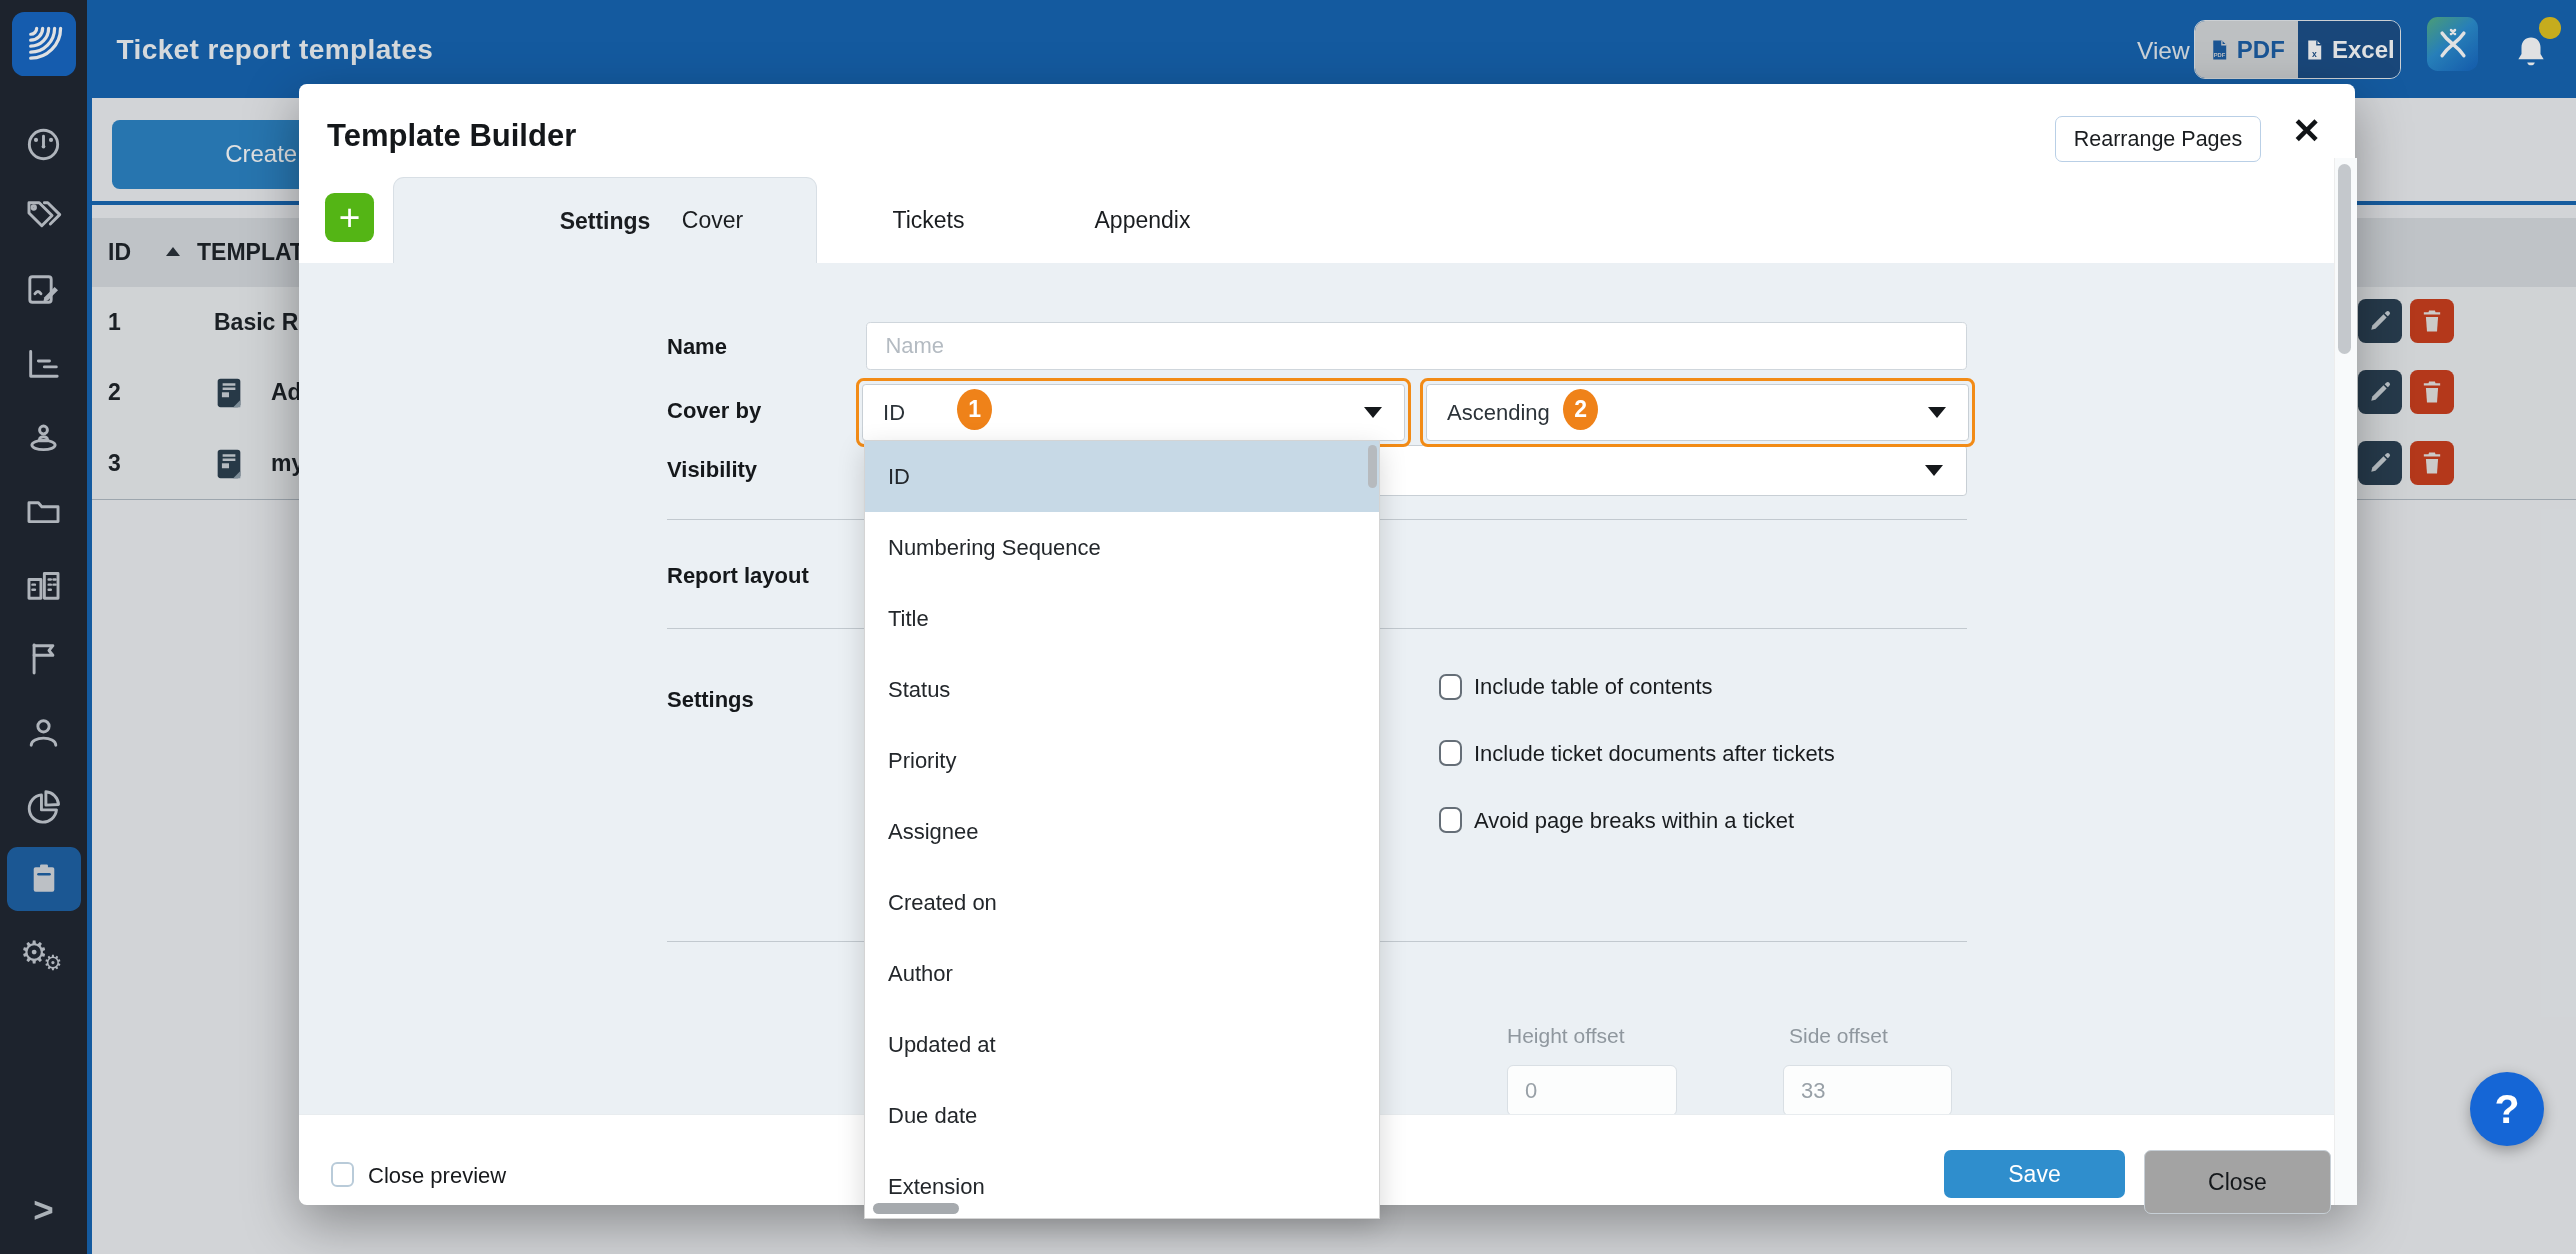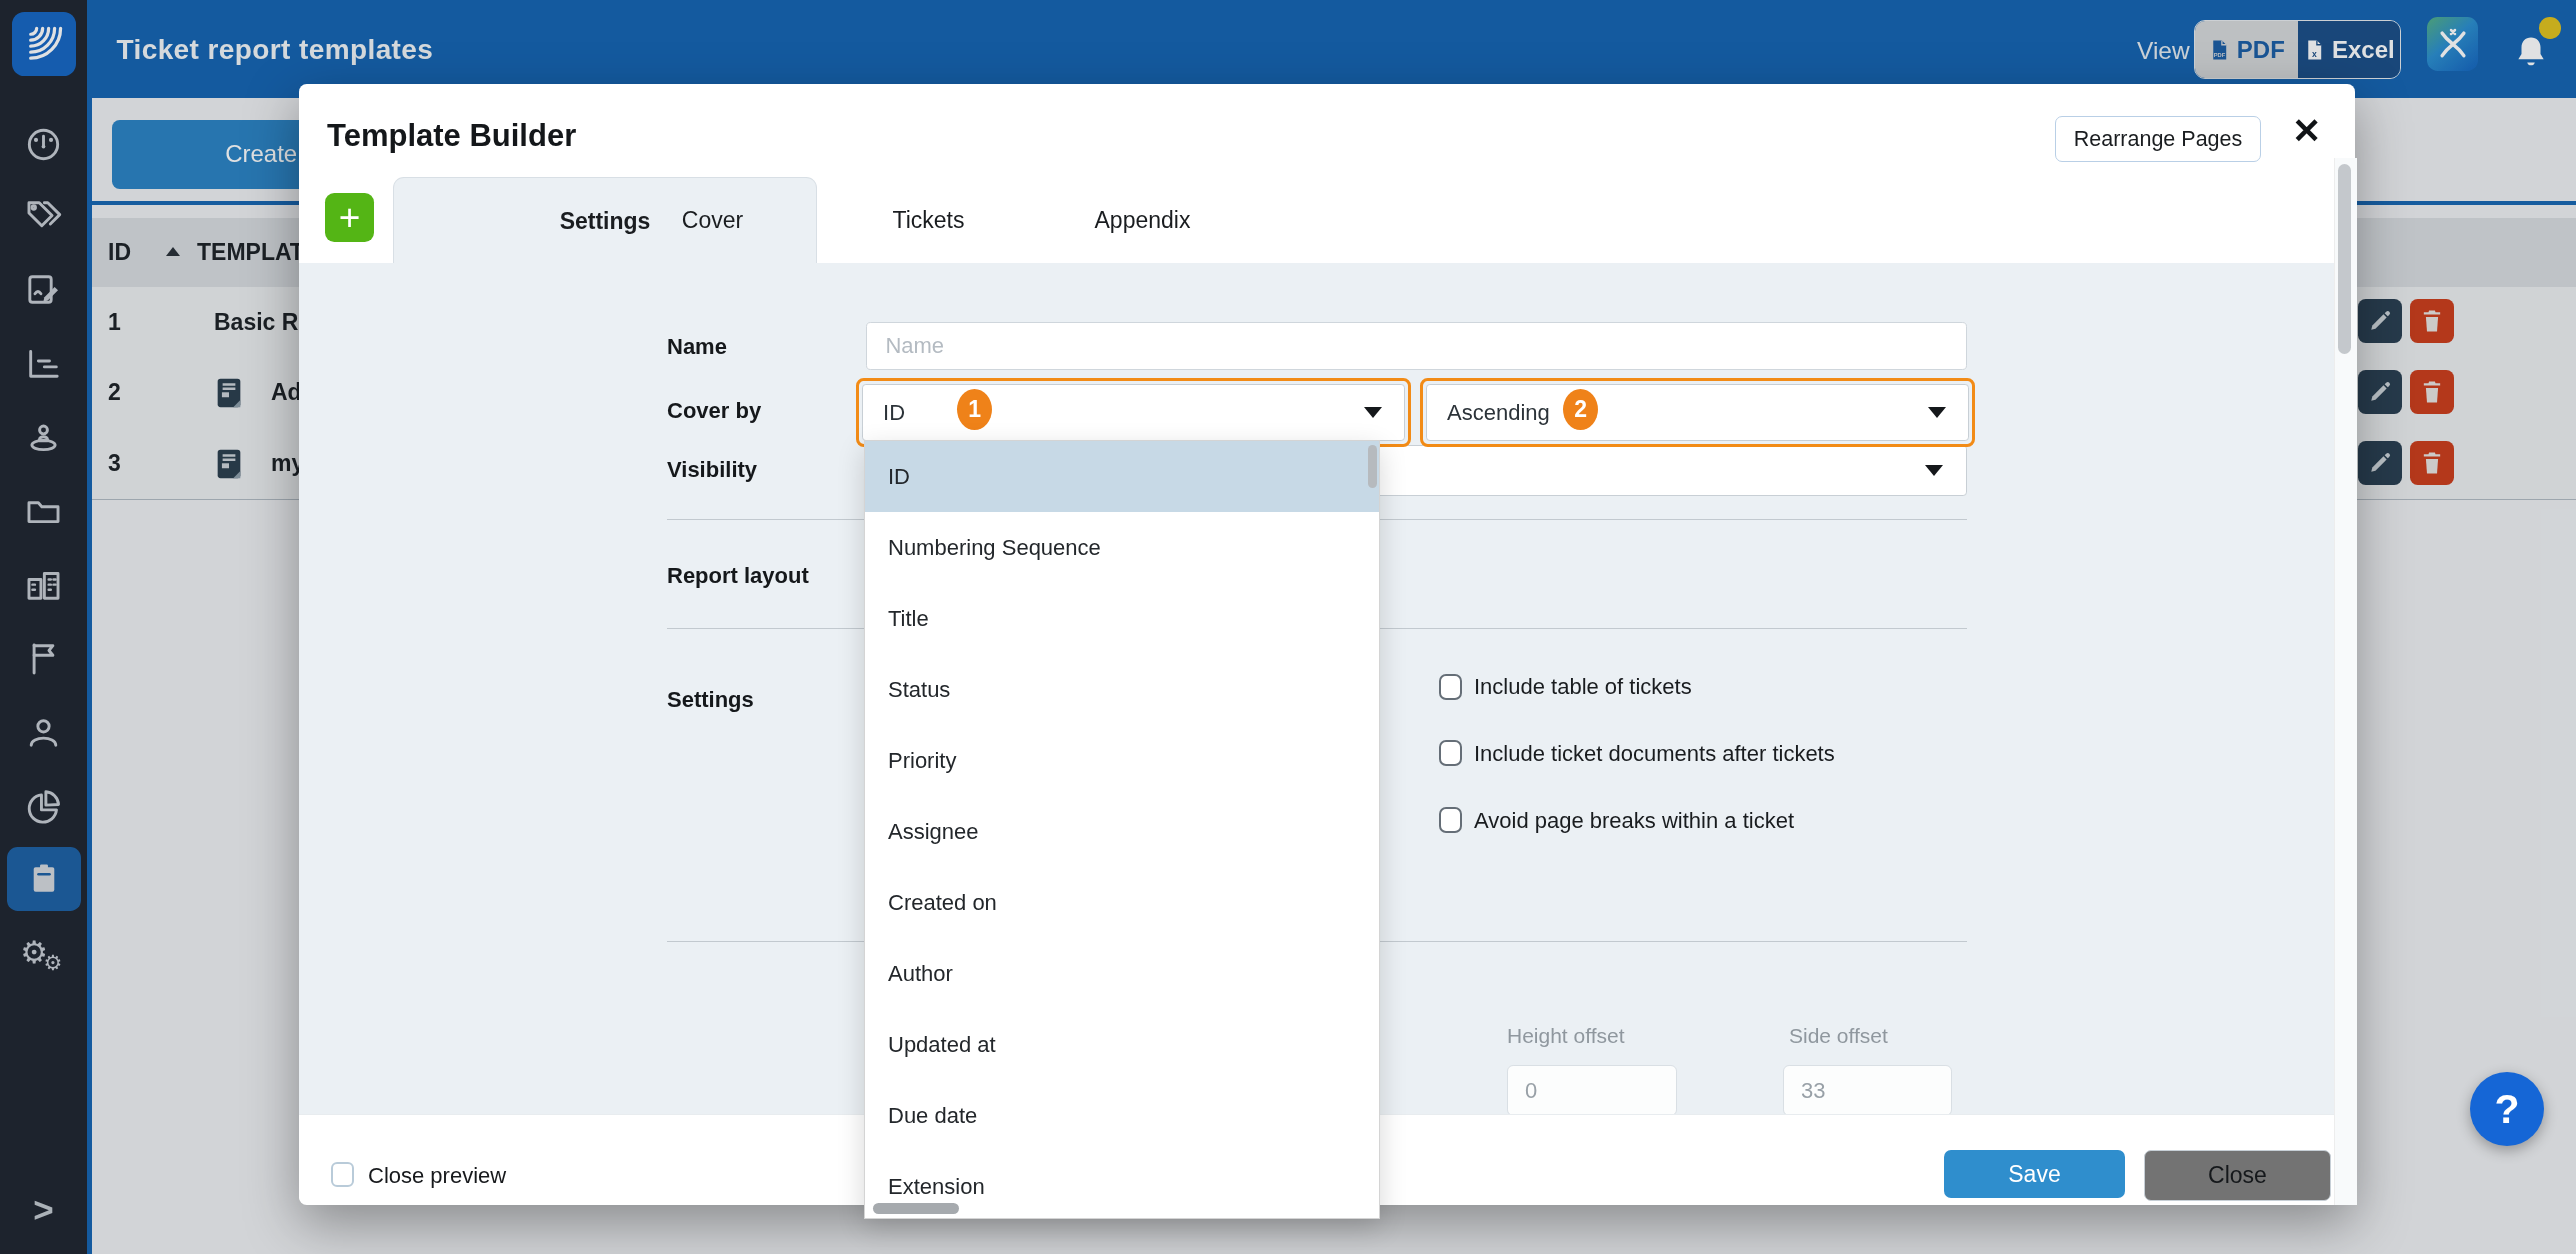--- a/index.html
+++ b/index.html
@@ -94,21 +94,21 @@
   .offset-input{background:#fcfdfd;border:1.5px solid #d9dfe4;border-radius:6.1px;font-size:22px;
        color:#98a0a7;padding:0 0 0 17px;font-family:"Liberation Sans",sans-serif;box-sizing:border-box;}
   .panel{left:565px;top:356px;width:516px;height:779px;background:#fff;border:0.8px solid #d4d4d4;
        box-shadow:0 9.2px 26px rgba(0,0,0,.16);z-index:30;overflow:hidden;box-sizing:border-box;}
   .pitem{height:71px;display:flex;align-items:center;padding-left:23px;font-size:22px;color:#23272b;}
   .pitem.sel-item{background:#c7d9e6;}
   .vthumb{position:absolute;right:2.3px;top:3.8px;width:9.2px;height:43px;background:#b6babe;border-radius:4.6px;}
   .hthumb{position:absolute;left:7.7px;bottom:3.8px;width:86px;height:11.5px;background:#a6aaae;border-radius:6.1px;}
   .btn-save{left:1645px;top:1066px;width:181px;height:48px;background:#2f8ecd;border-radius:7px;
        color:#fff;font-size:23px;display:flex;align-items:center;justify-content:center;}
-  .btn-close{left:1845px;top:1066px;width:187px;height:51px;background:#737373;border:1.5px solid #c7cfd6;
+  .btn-close{left:1845px;top:1066px;width:187px;height:64px;background:#a3a3a3;border:1.5px solid #c7cfd6;
        border-radius:7px;color:#15181b;font-size:23px;display:flex;align-items:center;justify-content:center;box-sizing:border-box;}
   .show-cbx{left:32px;top:1078px;width:23px;height:24.5px;border:2.3px solid #b9cbd9;border-radius:6.1px;background:#fff;box-sizing:border-box;}
   .help{left:2470px;top:1072px;width:74px;height:74px;border-radius:50%;background:#1566d6;z-index:40;
        color:#fff;font-size:41px;font-weight:bold;display:flex;align-items:center;justify-content:center;
        box-shadow:0 4.6px 14px rgba(0,0,0,.3);}
 </style>
 </head>
 <body>
 
 <div id="app">
@@ -367,21 +367,21 @@
     <div class="abs sel" style="left:567px;top:361px;width:1101px;height:51px">
       <span class="caret" style="right:23px"></span>
     </div>
 
     <div class="abs divider" style="left:368px;top:435px;width:1300px"></div>
     <div class="abs flabel" style="left:368px;top:479px">Report layout</div>
     <div class="abs divider" style="left:368px;top:544px;width:1300px"></div>
     <div class="abs flabel" style="left:368px;top:603px">Settings</div>
 
     <div class="abs cbx" style="left:1140px;top:590px"></div>
-    <div class="abs cbx-row-label" style="left:1175px;top:590px">Include table of tickets</div>
+    <div class="abs cbx-row-label" style="left:1175px;top:590px">Include table of contents</div>
     <div class="abs cbx" style="left:1140px;top:656px"></div>
     <div class="abs cbx-row-label" style="left:1175px;top:657px">Include ticket documents after tickets</div>
     <div class="abs cbx" style="left:1140px;top:723px"></div>
     <div class="abs cbx-row-label" style="left:1175px;top:724px">Avoid page breaks within a ticket</div>
 
     <div class="abs divider" style="left:368px;top:857px;width:1300px"></div>
 
     <div class="abs fsub" style="left:1208px;top:940px">Height offset</div>
     <input class="abs offset-input" style="left: 1208px; top: 981px; width: 170px; height: 51px;" value="0">
     <div class="abs fsub" style="left:1490px;top:940px">Side offset</div>

